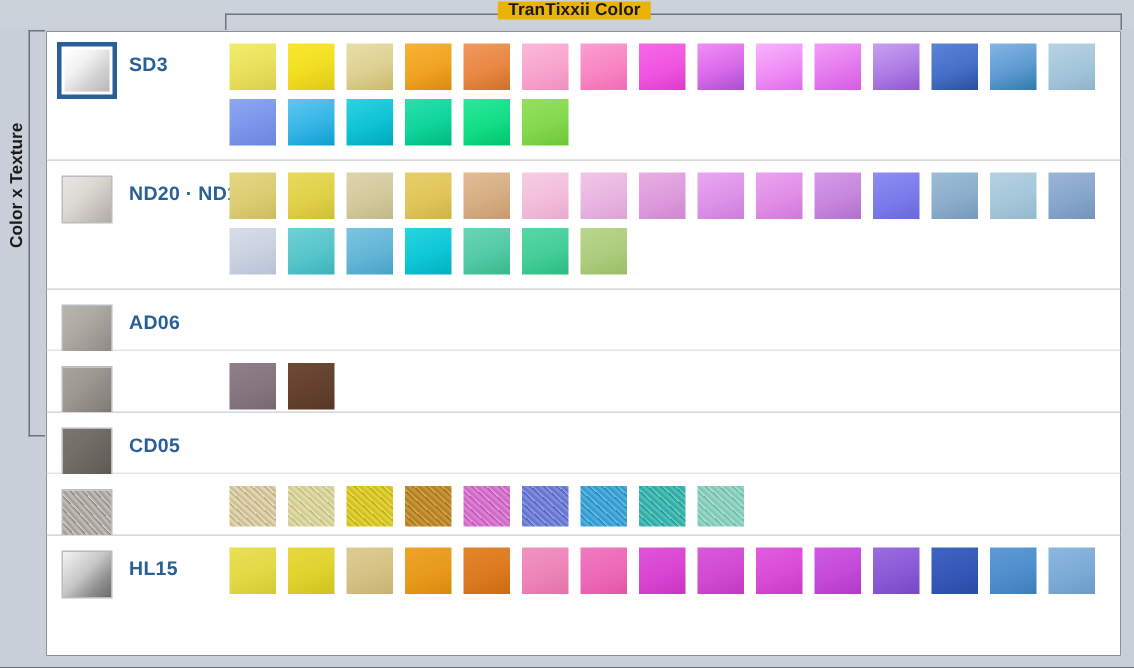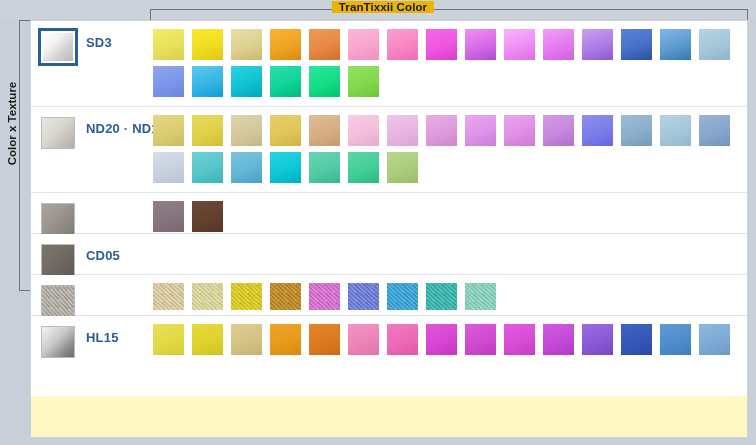--- a/index.html
+++ b/index.html
@@ -43,21 +43,21 @@
     transform:rotate(-90deg);
     background:#c9cfd8;
     font-size:11.5px;font-weight:bold;color:#1a1a1a;
     white-space:nowrap;
     line-height:13px;
   }
 
   
   .panel{
     position:absolute;left:30px;top:20px;width:718px;height:418px;
-    background:#fef9c3;
+    background:#000000;
     border:1px solid #cdd2d8;
     box-sizing:border-box;
     overflow:hidden;
   }
   .row{
     position:relative;
     border-bottom:1px solid #e2e5e9;
     box-sizing:border-box;
     background:#fff;
   }
@@ -124,20 +124,27 @@
       </div>
       <div class="row" style="height: 86px;">
         <div class="thumb-wrap">
           <div class="thumb" style="background: linear-gradient(135deg, rgb(232, 230, 226) 0%, rgb(220, 217, 211) 40%, rgb(195, 191, 184) 75%, rgb(176, 172, 165) 100%);"></div>
         </div>
         <div class="row-label">ND20 ·  ND15</div>
         <div class="swatches"><div class="sw" style="height: 31px; background: linear-gradient(160deg, rgb(228, 215, 132) 0%, rgb(220, 205, 114) 55%, rgb(203, 188, 94) 100%);"></div><div class="sw" style="height: 31px; background: linear-gradient(160deg, rgb(232, 218, 92) 0%, rgb(224, 209, 73) 55%, rgb(207, 191, 55) 100%);"></div><div class="sw" style="height: 31px; background: linear-gradient(160deg, rgb(222, 212, 174) 0%, rgb(212, 201, 156) 55%, rgb(194, 183, 135) 100%);"></div><div class="sw" style="height: 31px; background: linear-gradient(160deg, rgb(232, 207, 108) 0%, rgb(224, 197, 89) 55%, rgb(207, 179, 69) 100%);"></div><div class="sw" style="height: 31px; background: linear-gradient(160deg, rgb(224, 188, 149) 0%, rgb(214, 174, 132) 55%, rgb(198, 154, 109) 100%);"></div><div class="sw" style="height: 31px; background: linear-gradient(160deg, rgb(247, 205, 228) 0%, rgb(242, 190, 219) 55%, rgb(232, 170, 205) 100%);"></div><div class="sw" style="height: 31px; background: linear-gradient(160deg, rgb(240, 199, 232) 0%, rgb(232, 181, 224) 55%, rgb(221, 163, 214) 100%);"></div><div class="sw" style="height: 31px; background: linear-gradient(160deg, rgb(232, 174, 228) 0%, rgb(221, 155, 220) 55%, rgb(207, 136, 207) 100%);"></div><div class="sw" style="height: 31px; background: linear-gradient(160deg, rgb(232, 168, 240) 0%, rgb(221, 147, 232) 55%, rgb(204, 126, 220) 100%);"></div><div class="sw" style="height: 31px; background: linear-gradient(160deg, rgb(234, 164, 238) 0%, rgb(224, 142, 230) 55%, rgb(208, 121, 216) 100%);"></div><div class="sw" style="height: 31px; background: linear-gradient(160deg, rgb(212, 154, 232) 0%, rgb(198, 135, 221) 55%, rgb(179, 111, 204) 100%);"></div><div class="sw" style="height: 31px; background: linear-gradient(160deg, rgb(142, 142, 242) 0%, rgb(123, 123, 234) 55%, rgb(104, 104, 224) 100%);"></div><div class="sw" style="height: 31px; background: linear-gradient(160deg, rgb(157, 189, 214) 0%, rgb(138, 174, 203) 55%, rgb(118, 153, 186) 100%);"></div><div class="sw" style="height: 31px; background: linear-gradient(160deg, rgb(181, 210, 226) 0%, rgb(165, 199, 218) 55%, rgb(147, 184, 205) 100%);"></div><div class="sw" style="height: 31px; background: linear-gradient(160deg, rgb(154, 181, 214) 0%, rgb(135, 166, 203) 55%, rgb(116, 147, 186) 100%);"></div><div class="sw" style="height: 31px; background: linear-gradient(160deg, rgb(216, 221, 232) 0%, rgb(201, 209, 224) 55%, rgb(184, 194, 212) 100%);"></div><div class="sw" style="height: 31px; background: linear-gradient(160deg, rgb(111, 209, 212) 0%, rgb(86, 198, 203) 55%, rgb(60, 179, 186) 100%);"></div><div class="sw" style="height: 31px; background: linear-gradient(160deg, rgb(124, 197, 224) 0%, rgb(99, 182, 214) 55%, rgb(72, 162, 198) 100%);"></div><div class="sw" style="height: 31px; background: linear-gradient(160deg, rgb(42, 212, 224) 0%, rgb(14, 199, 214) 55%, rgb(0, 176, 191) 100%);"></div><div class="sw" style="height: 31px; background: linear-gradient(160deg, rgb(106, 212, 181) 0%, rgb(82, 203, 164) 55%, rgb(55, 183, 140) 100%);"></div><div class="sw" style="height: 31px; background: linear-gradient(160deg, rgb(90, 214, 168) 0%, rgb(67, 206, 152) 55%, rgb(44, 186, 129) 100%);"></div><div class="sw" style="height: 31px; background: linear-gradient(160deg, rgb(186, 214, 142) 0%, rgb(172, 205, 124) 55%, rgb(154, 189, 104) 100%);"></div></div>
       </div>
       <div class="row" style="height: 41px;">
         <div class="thumb-wrap">
+          <div class="thumb" style="background: linear-gradient(135deg, rgb(184, 181, 174) 0%, rgb(174, 170, 162) 40%, rgb(155, 151, 144) 78%, rgb(141, 137, 130) 100%);"></div>
+        </div>
+        <div class="row-label">AD06</div>
+        <div class="swatches"></div>
+      </div>
+      <div class="row" style="height: 41px;">
+        <div class="thumb-wrap">
           <div class="thumb" style="background: linear-gradient(135deg, rgb(168, 164, 156) 0%, rgb(157, 152, 144) 40%, rgb(138, 134, 128) 78%, rgb(125, 121, 114) 100%);"></div>
         </div>
         <div class="swatches"><div class="sw" style="height: 31px; background: linear-gradient(160deg, rgb(143, 128, 136) 0%, rgb(133, 117, 126) 55%, rgb(118, 104, 114) 100%);"></div><div class="sw" style="height: 31px; background: linear-gradient(160deg, rgb(110, 74, 53) 0%, rgb(99, 65, 46) 55%, rgb(87, 56, 37) 100%);"></div></div>
       </div>
       <div class="row" style="height: 41px;">
         <div class="thumb-wrap">
           <div class="thumb" style="background: linear-gradient(135deg, rgb(122, 118, 110) 0%, rgb(114, 110, 102) 40%, rgb(102, 98, 91) 78%, rgb(92, 88, 82) 100%);"></div>
         </div>
         <div class="row-label">CD05</div>
         <div class="swatches"></div>

